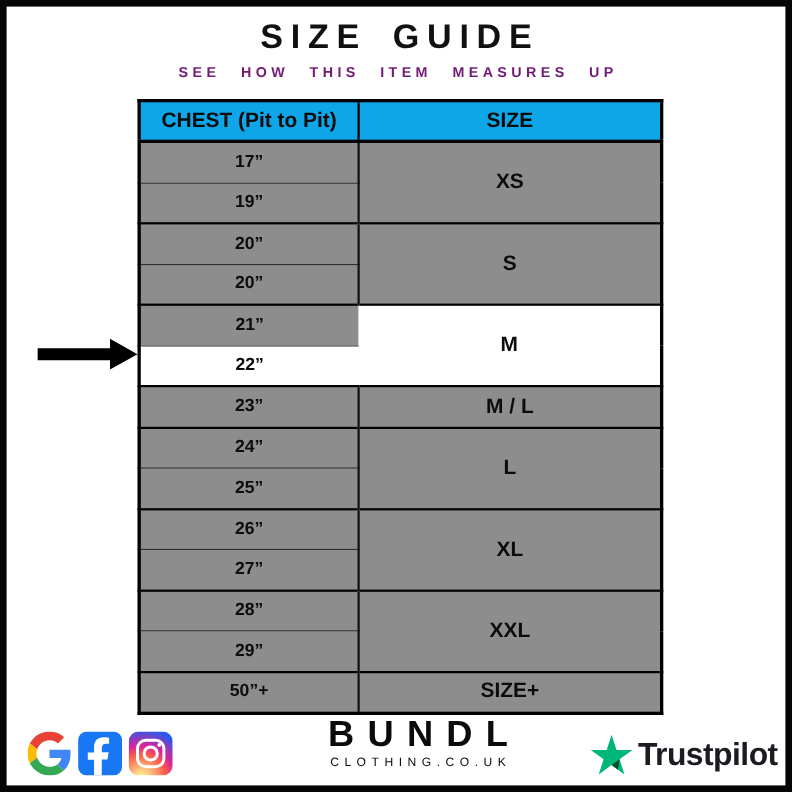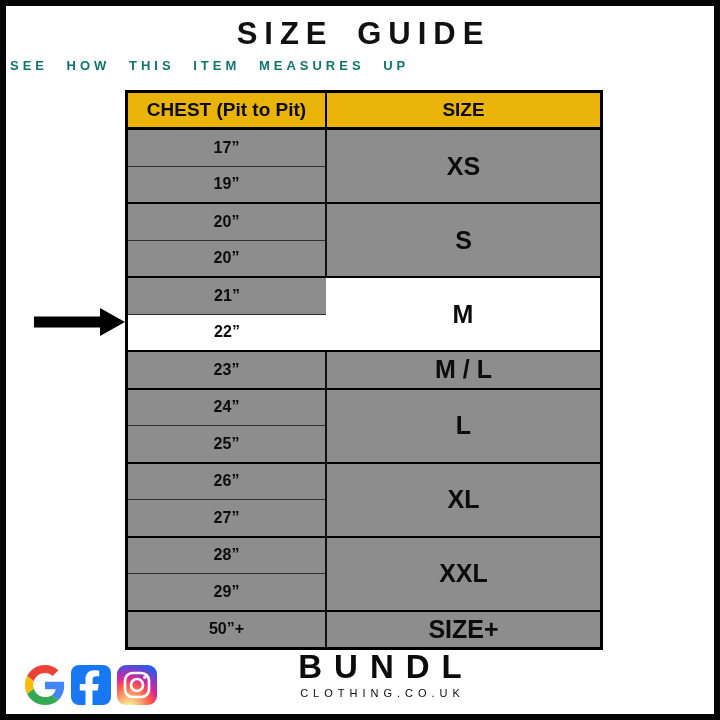--- a/index.html
+++ b/index.html
@@ -7,42 +7,42 @@
     position:relative; width:720px; height:720px; box-sizing:border-box;
     background:#ffffff; border:6px solid #060606; overflow:hidden;
     font-family:"Liberation Sans","DejaVu Sans",sans-serif; color:#111;
   }
   .title {
     position:absolute; top:10px; left:0; right:0; text-align:center;
     font-size:31px; font-weight:800; letter-spacing:7px; text-indent:7px;
     word-spacing:8px; color:#111;
   }
   .subtitle {
-    position:absolute; top:52px; left:0; right:0; 
+    position:absolute; top:52px; left:0; right:0; text-align:center;
     font-size:13px; font-weight:800; letter-spacing:4px; text-indent:4px;
-    word-spacing:11px; color:#0f766e;
+    word-spacing:11px; color:#701a75;
   }
   
   .size-table {
     position:absolute; top:84px; left:119px;
     border-collapse:collapse; border:3px solid #000; table-layout:fixed;
   }
   .size-table th {
-    background:#eab308; height:32px; font-size:19px; font-weight:700;
+    background:#0ea5e9; height:32px; font-size:19px; font-weight:700;
     text-align:center; vertical-align:middle; color:#0c0c0c;
   }
   .size-table thead tr { border-bottom:3px solid #000; }
   th.col-chest { width:195px; border-right:2.5px solid #000; }
   th.col-size  { width:271px; }
   .size-table td {
     text-align:center; vertical-align:middle; font-weight:700;
     background:#8d8d8d; color:#0c0c0c;
   }
   td.chest-cell { height:33.5px; font-size:16px; border-top:1px solid #2e2e2e; }
-  td.size-cell  { border-left:2px solid #101010; font-size:25px; }
+  td.size-cell  { border-left:2px solid #101010; font-size:19px; }
   .size-table tr.group-start td { border-top:2.5px solid #000; }
   td.highlight { background:#ffffff; }
   td.size-cell.highlight { border-left:none; }
   
   .pointer-arrow { position:absolute; left:28px; top:302px; width:91px; height:28px; }
   
   .social-icons { position:absolute; left:19px; top:659px; display:flex; gap:6px; align-items:center; }
   .social-icons svg { display:block; }
   .brand { position:absolute; top:644px; left:0; right:0; text-align:center;padding-left:40px; }
   .brand-name { font-size:33px; font-weight:800; letter-spacing:12px; text-indent:12px; color:#0b0b0b; line-height:1; }
@@ -149,14 +149,21 @@
       <circle cx="20" cy="20" r="6" fill="none" stroke="#fff" stroke-width="2.7"></circle>
       <circle cx="27.8" cy="12.2" r="1.7" fill="#fff"></circle>
     </svg>
   </div>
 
   <div class="brand">
     <div class="brand-name">BUNDL</div>
     <div class="brand-domain">CLOTHING.CO.UK</div>
   </div>
 
+  <div class="trustpilot">
+    <svg width="38" height="36" viewBox="0 0 40 38" aria-hidden="true">
+      <polygon fill="#00B67A" points="20,0 24.72,14.53 40,14.53 27.64,23.5 32.36,38 20,29.06 7.64,38 12.36,23.5 0,14.53 15.28,14.53"></polygon>
+      <polygon fill="#005128" points="20,29.06 27.64,23.5 26.2,33.5"></polygon>
+    </svg>
+    <span class="trustpilot-label">Trustpilot</span>
+  </div>
 
 </div>
 
 </body></html>

